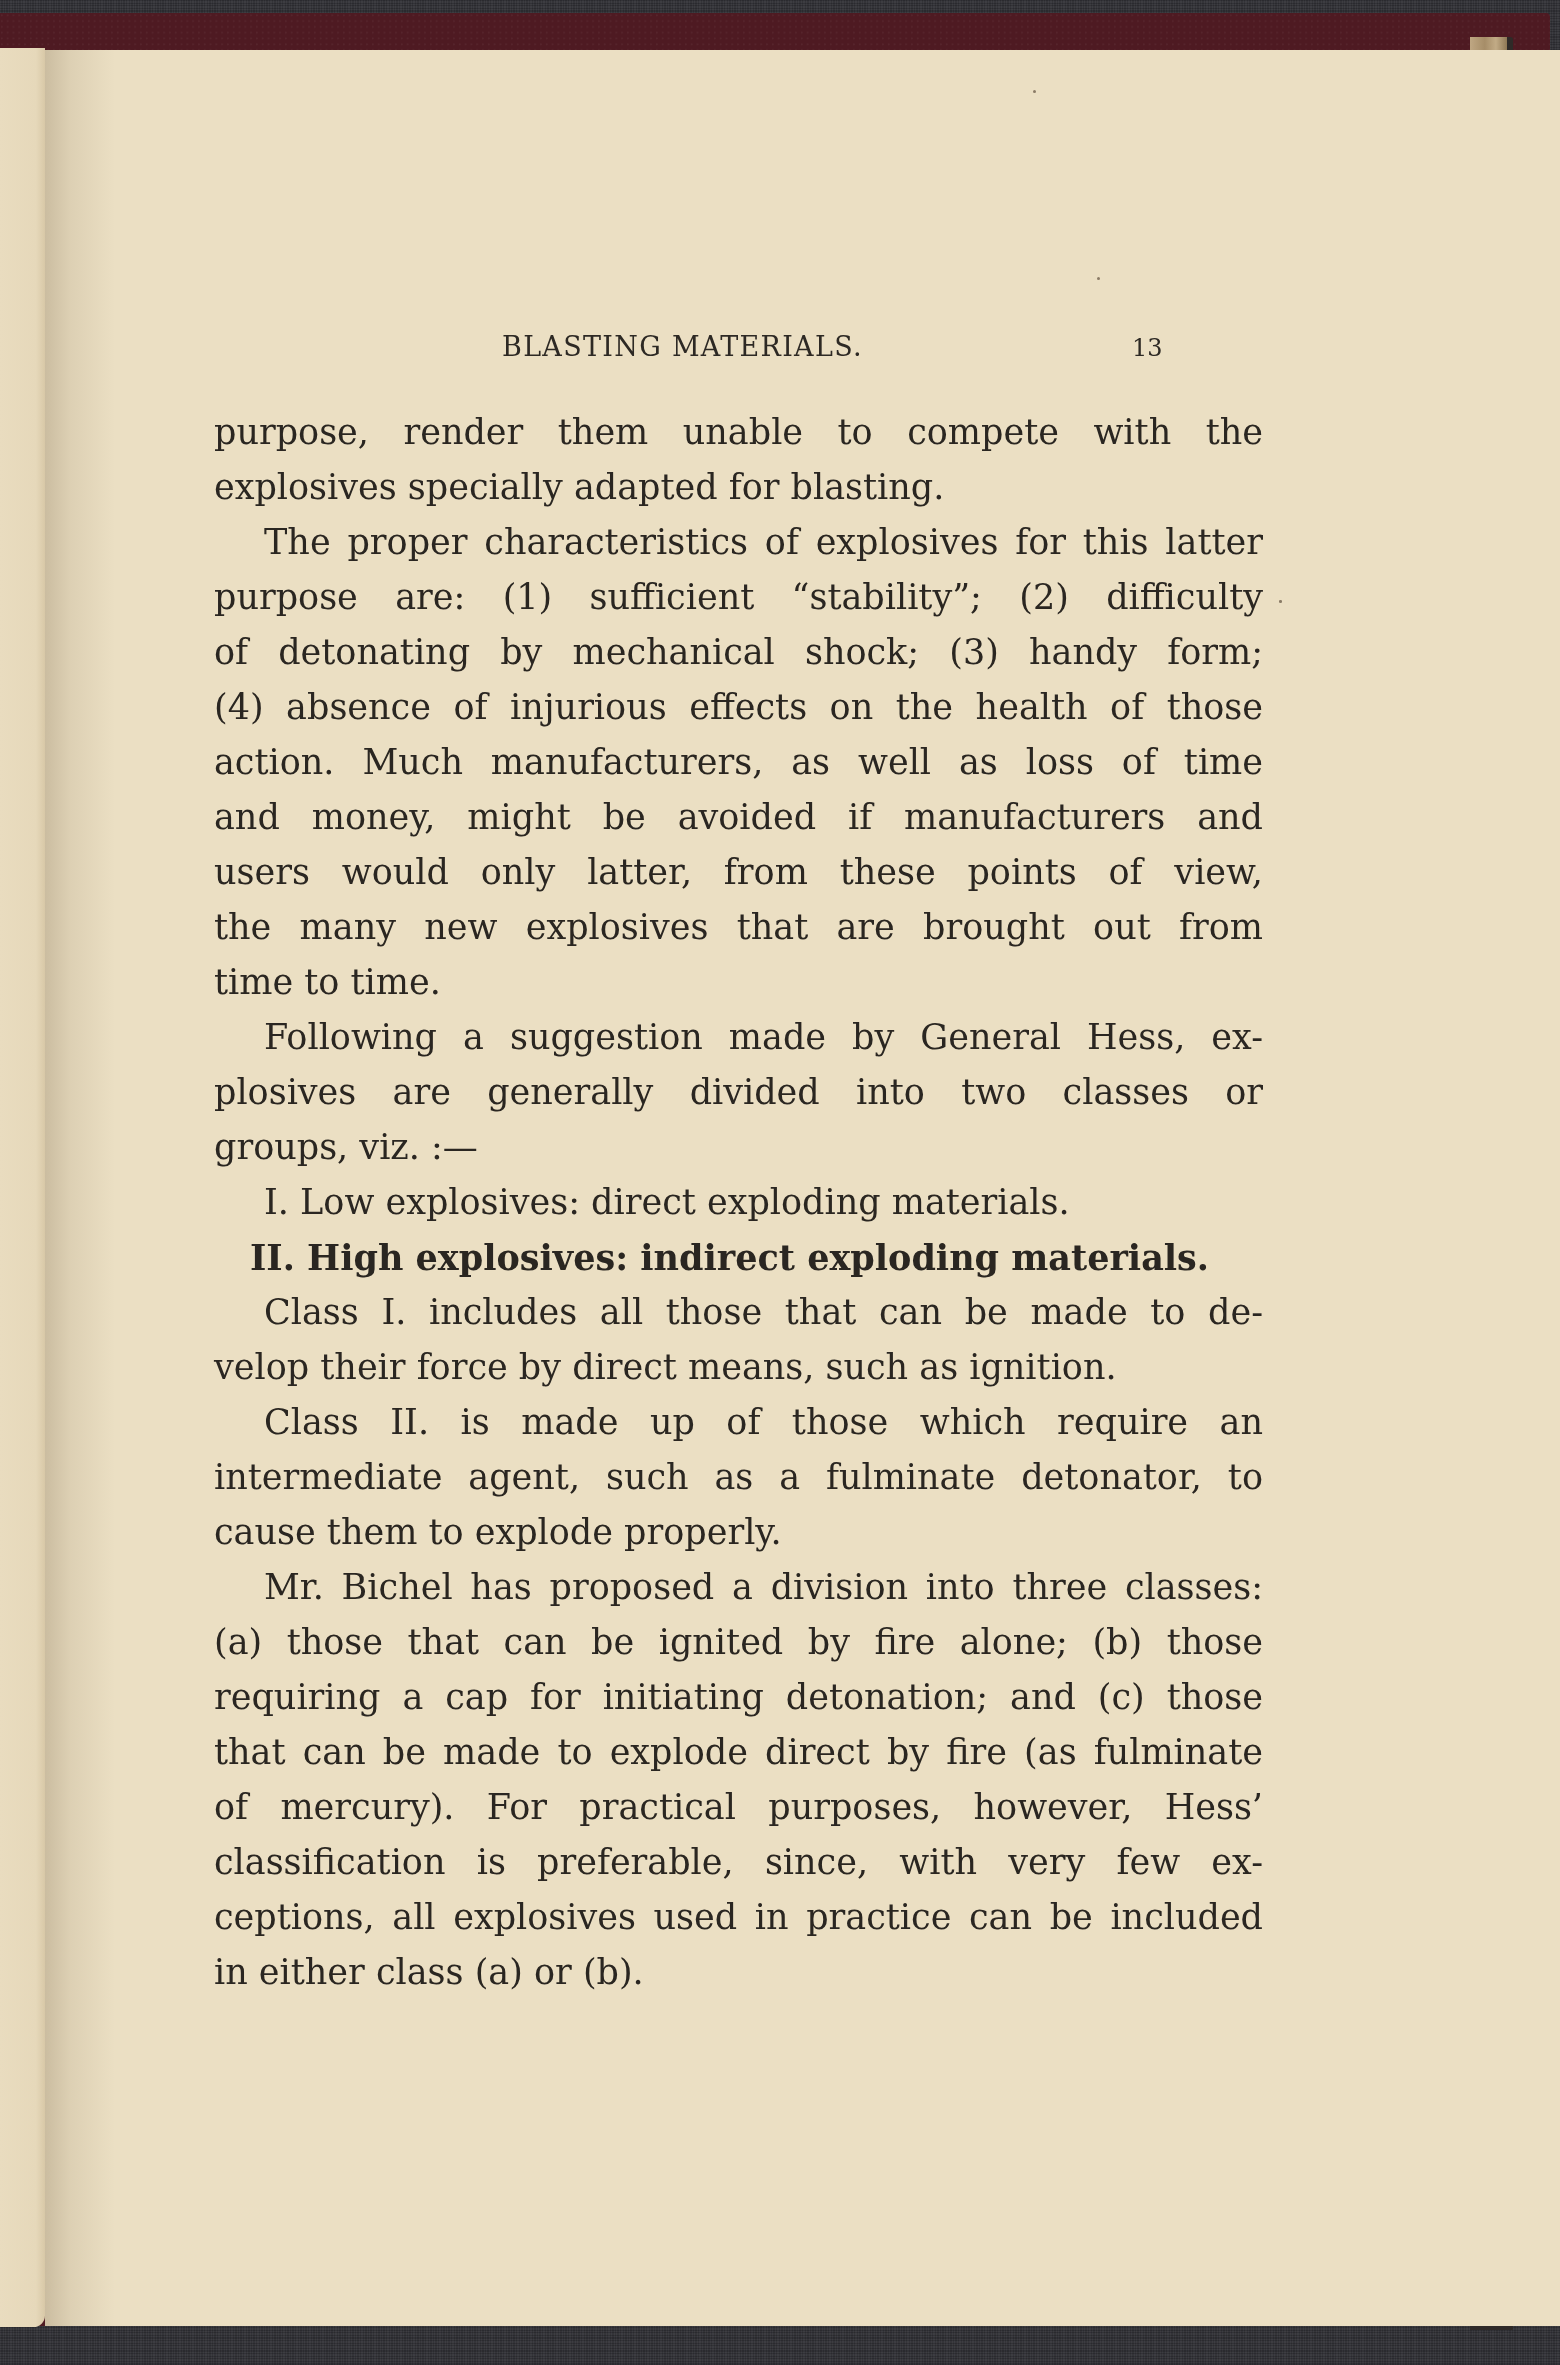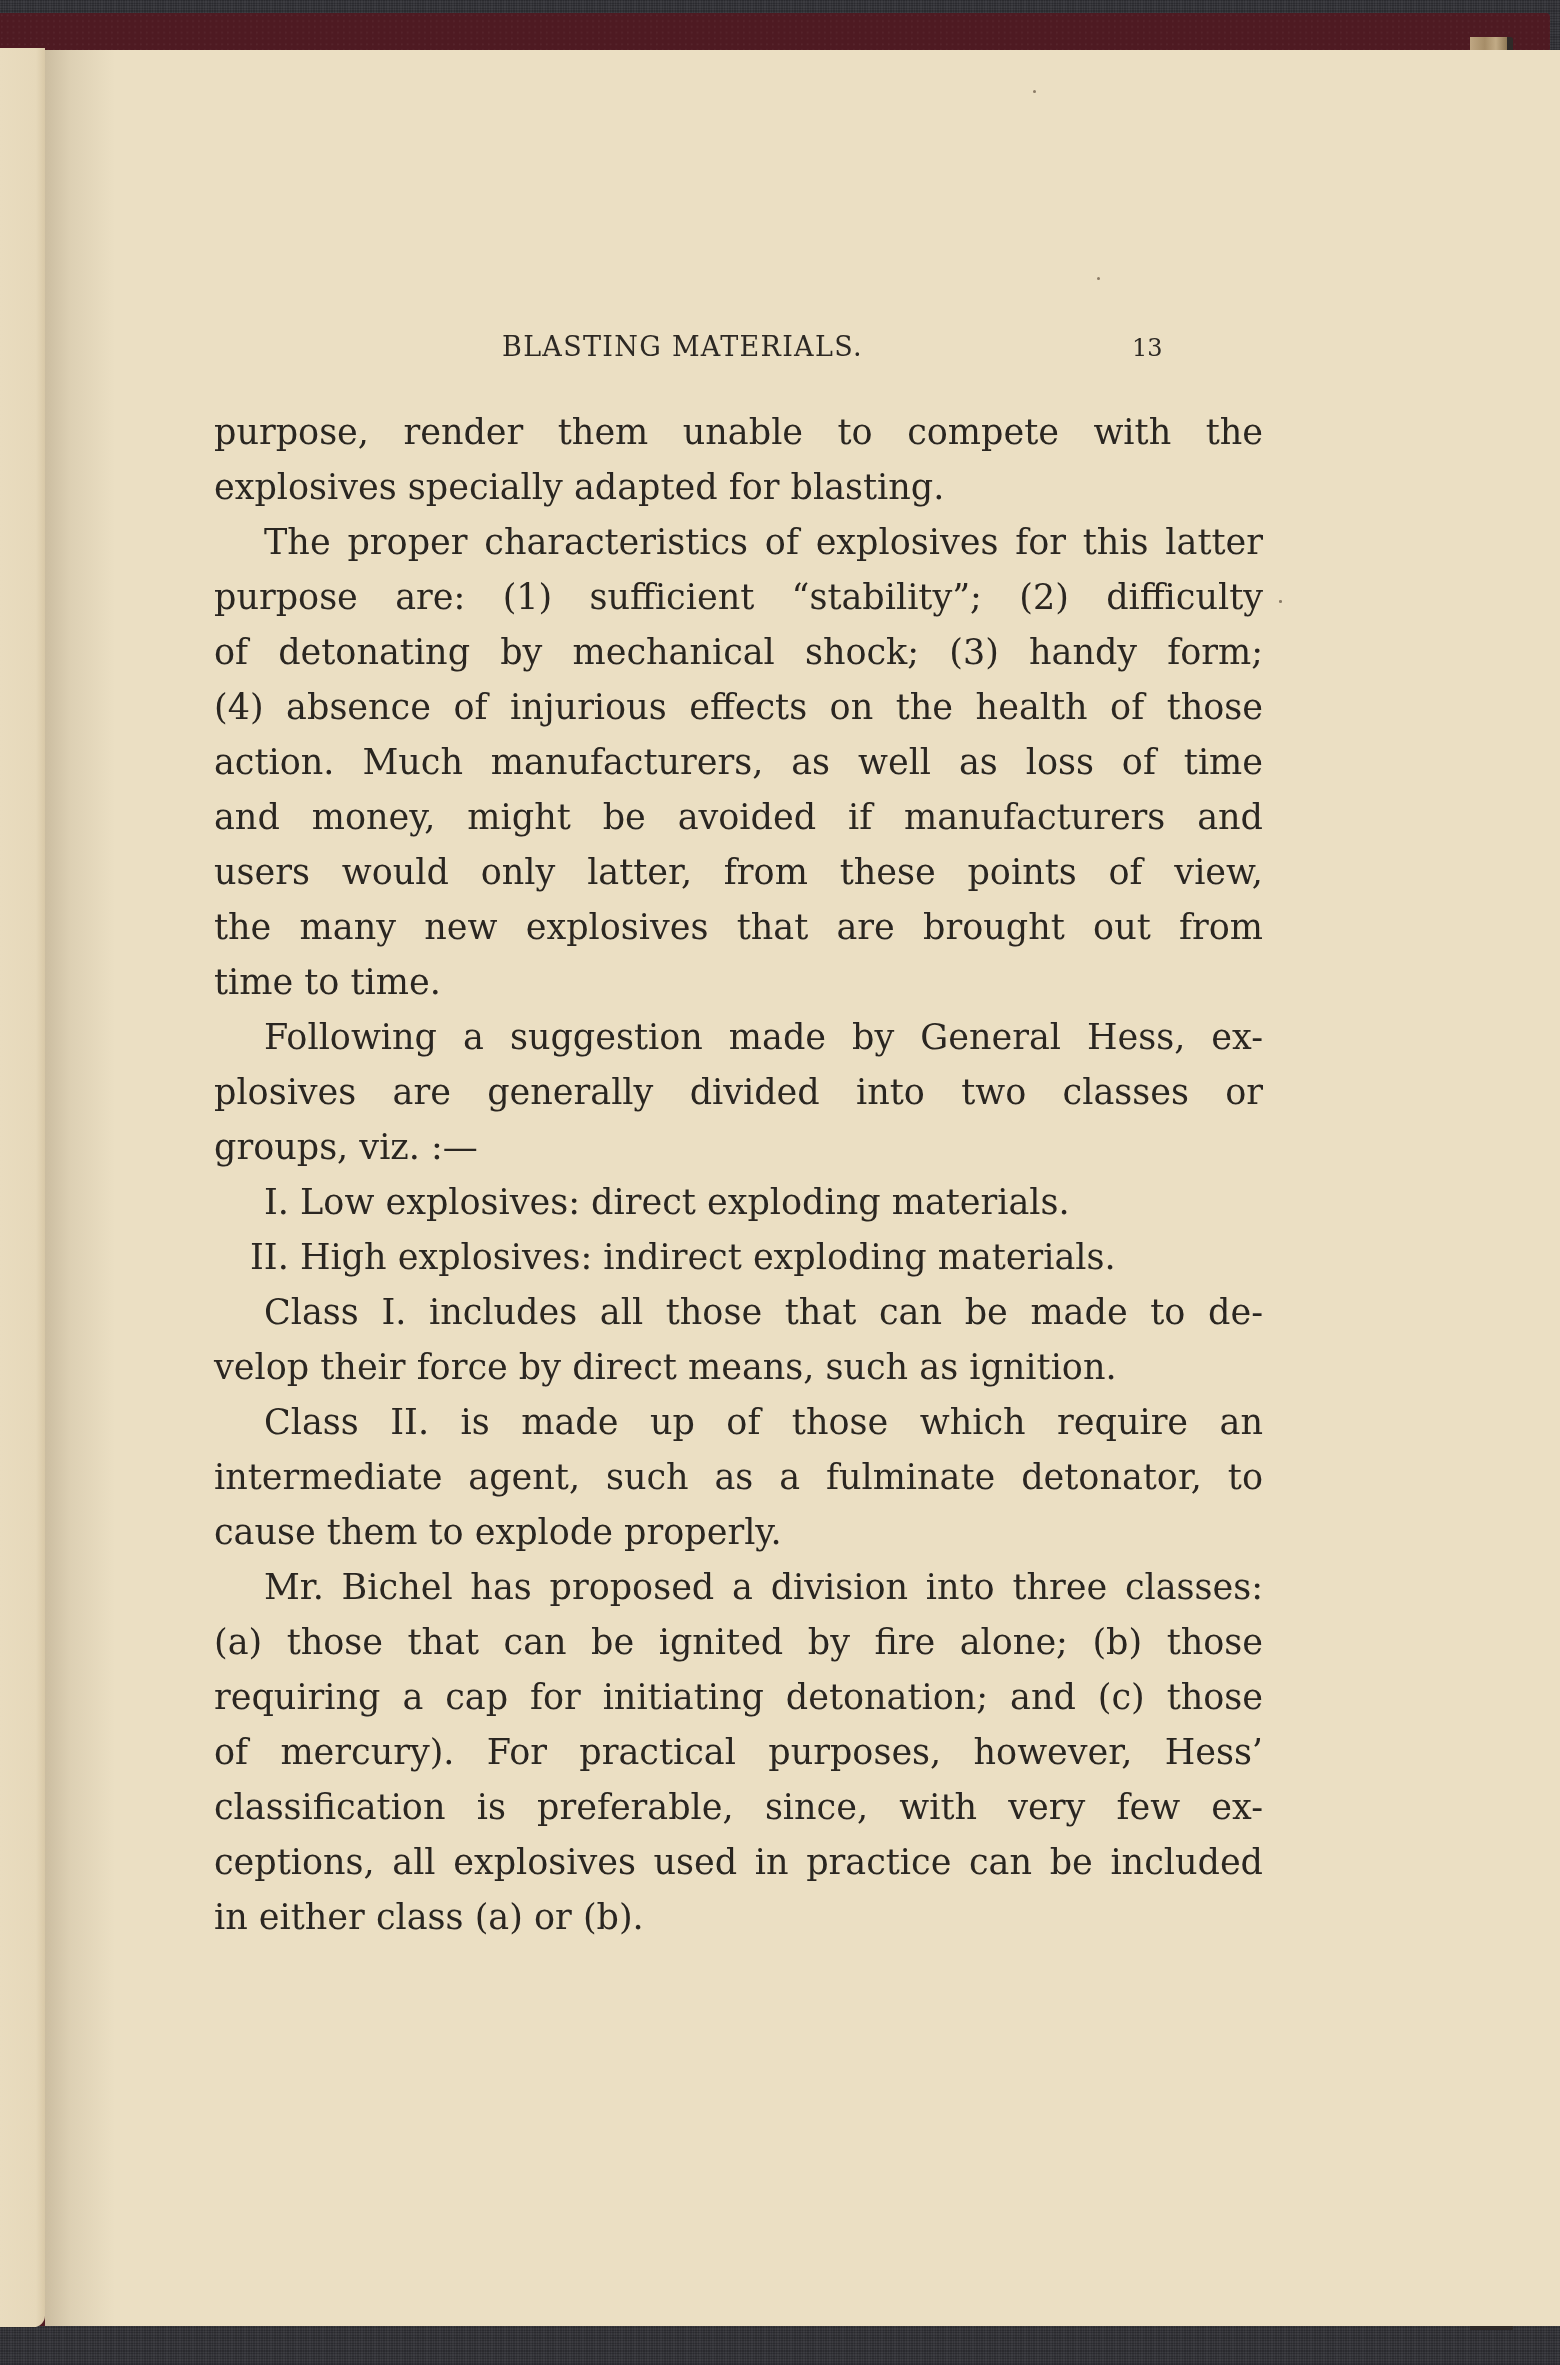--- a/index.html
+++ b/index.html
@@ -56,21 +56,21 @@
     color: #2a2621;
     font-size: 35px; line-height: 55px;
   }
   .line {
     display: block; white-space: nowrap; height: 55px;
     text-align: justify; text-align-last: justify;
   }
   .line.last { text-align-last: left; }
   .line.indent { padding-left: 50px; }
   .line.indent-list { padding-left: 50px; text-align-last: left; }
-  .line.indent-list2 { padding-left: 36px; text-align-last: left; }
+  .line.indent-list2 { padding-left: 36px; text-align-last: left; font-weight: bold; }
   .dot {
     position: absolute; width: 3.2px; height: 3.2px; border-radius: 50%;
     background: #8a7b66;
   }
 </style>
 </head>
 <body>
 
 <div class="cloth"></div>
 <div class="cover"></div>
@@ -112,19 +112,20 @@
     <span class="line indent">Class I. includes all those that can be made to de-</span>
     <span class="line last">velop their force by direct means, such as ignition.</span>
 
     <span class="line indent">Class II. is made up of those which require an</span>
     <span class="line">intermediate agent, such as a fulminate detonator, to</span>
     <span class="line last">cause them to explode properly.</span>
 
     <span class="line indent">Mr. Bichel has proposed a division into three classes:</span>
     <span class="line">(a) those that can be ignited by fire alone; (b) those</span>
     <span class="line">requiring a cap for initiating detonation; and (c) those</span>
+    <span class="line">that can be made to explode direct by fire (as fulminate</span>
     <span class="line">of mercury). For practical purposes, however, Hess’</span>
     <span class="line">classification is preferable, since, with very few ex-</span>
     <span class="line">ceptions, all explosives used in practice can be included</span>
     <span class="line last">in either class (a) or (b).</span>
   </div>
 </div>
 
 
 </body></html>

